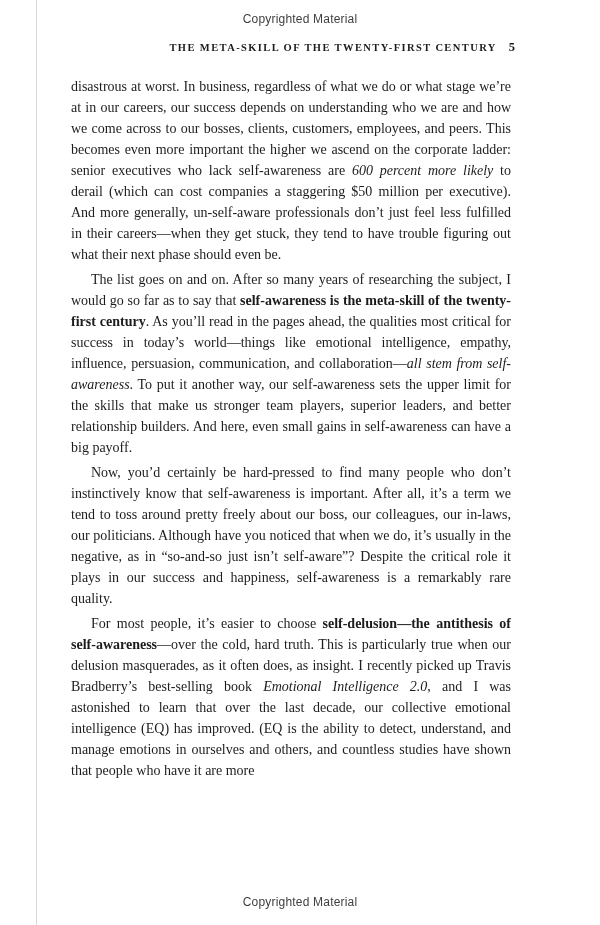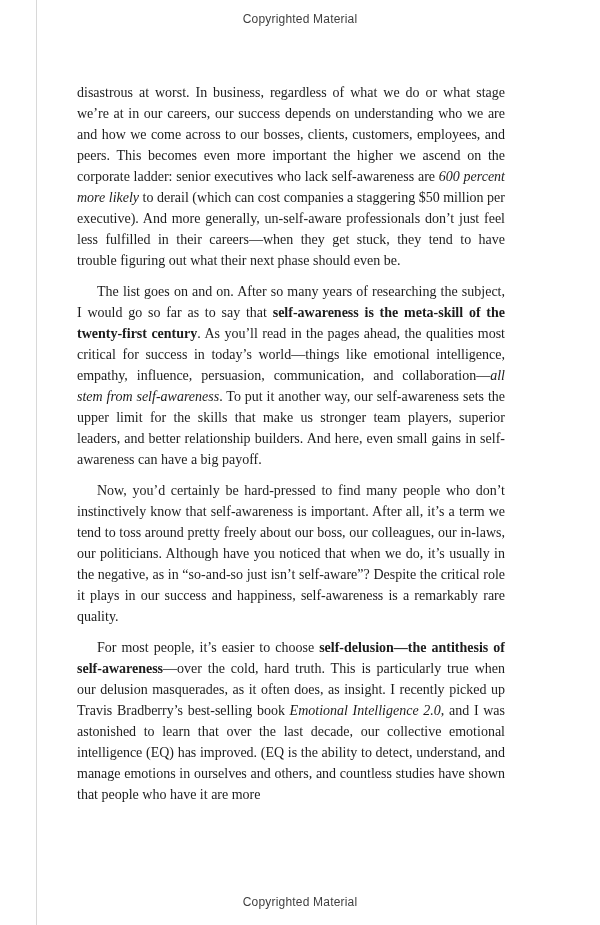--- a/index.html
+++ b/index.html
@@ -61,35 +61,38 @@
     top: 72px; left: 67px;
     width: 448px;
     font-size: 14px;
     line-height: 21px;
     text-align: justify;
     text-justify: inter-word;
     hyphens: auto;
     -webkit-hyphens: auto;
     color: var(--ink);
   }
-  .para { margin: 10px; }
+  .para { margin: 4px; }
   .para.indent { text-indent: 20px; }
   .seg-normal { font-style: normal; font-weight: normal; }
   .seg-italic { font-style: italic; }
   .seg-bold { font-weight: bold; }
   .seg-bold-italic { font-weight: bold; }
 </style>
 </head>
 <body>
 
 <div class="page">
   <div class="page-edge"></div>
 
   <div class="watermark top">Copyrighted Material</div>
 
+  <div class="running-header">
+    <span class="header-title">THE META-SKILL OF THE TWENTY-FIRST CENTURY</span><span class="page-number">5</span>
+  </div>
 
   <div class="body-text">
       <p class="para"><span class="seg-normal">disastrous at worst. In business, regardless of what we do or what stage we’re at in our careers, our success depends on understanding who we are and how we come across to our bosses, clients, customers, employees, and peers. This becomes even more important the higher we ascend on the corporate ladder: senior executives who lack self-awareness are </span><span class="seg-italic">600 percent more likely</span><span class="seg-normal"> to derail (which can cost companies a staggering $50 million per executive). And more generally, un-self-aware professionals don’t just feel less fulfilled in their careers—when they get stuck, they tend to have trouble figuring out what their next phase should even be.</span></p>
       <p class="para indent"><span class="seg-normal">The list goes on and on. After so many years of researching the subject, I would go so far as to say that </span><span class="seg-bold">self-awareness is the meta-skill of the twenty-first century</span><span class="seg-normal">. As you’ll read in the pages ahead, the qualities most critical for success in today’s world—things like emotional intelligence, empathy, influence, persuasion, communication, and collaboration—</span><span class="seg-italic">all stem from self-awareness</span><span class="seg-normal">. To put it another way, our self-awareness sets the upper limit for the skills that make us stronger team players, superior leaders, and better relationship builders. And here, even small gains in self-awareness can have a big payoff.</span></p>
       <p class="para indent"><span class="seg-normal">Now, you’d certainly be hard-pressed to find many people who don’t instinctively know that self-awareness is important. After all, it’s a term we tend to toss around pretty freely about our boss, our colleagues, our in-laws, our politicians. Although have you noticed that when we do, it’s usually in the negative, as in “so-and-so just isn’t self-aware”? Despite the critical role it plays in our success and happiness, self-awareness is a remarkably rare quality.</span></p>
       <p class="para indent"><span class="seg-normal">For most people, it’s easier to choose </span><span class="seg-bold-italic">self-delusion</span><span class="seg-bold">—the antithesis of self-awareness</span><span class="seg-normal">—over the cold, hard truth. This is particularly true when our delusion masquerades, as it often does, as insight. I recently picked up Travis Bradberry’s best-selling book </span><span class="seg-italic">Emotional Intelligence 2.0</span><span class="seg-normal">, and I was astonished to learn that over the last decade, our collective emotional intelligence (EQ) has improved. (EQ is the ability to detect, understand, and manage emotions in ourselves and others, and countless studies have shown that people who have it are more</span></p>
     </div>
 
   <div class="watermark bottom">Copyrighted Material</div>
 </div>

